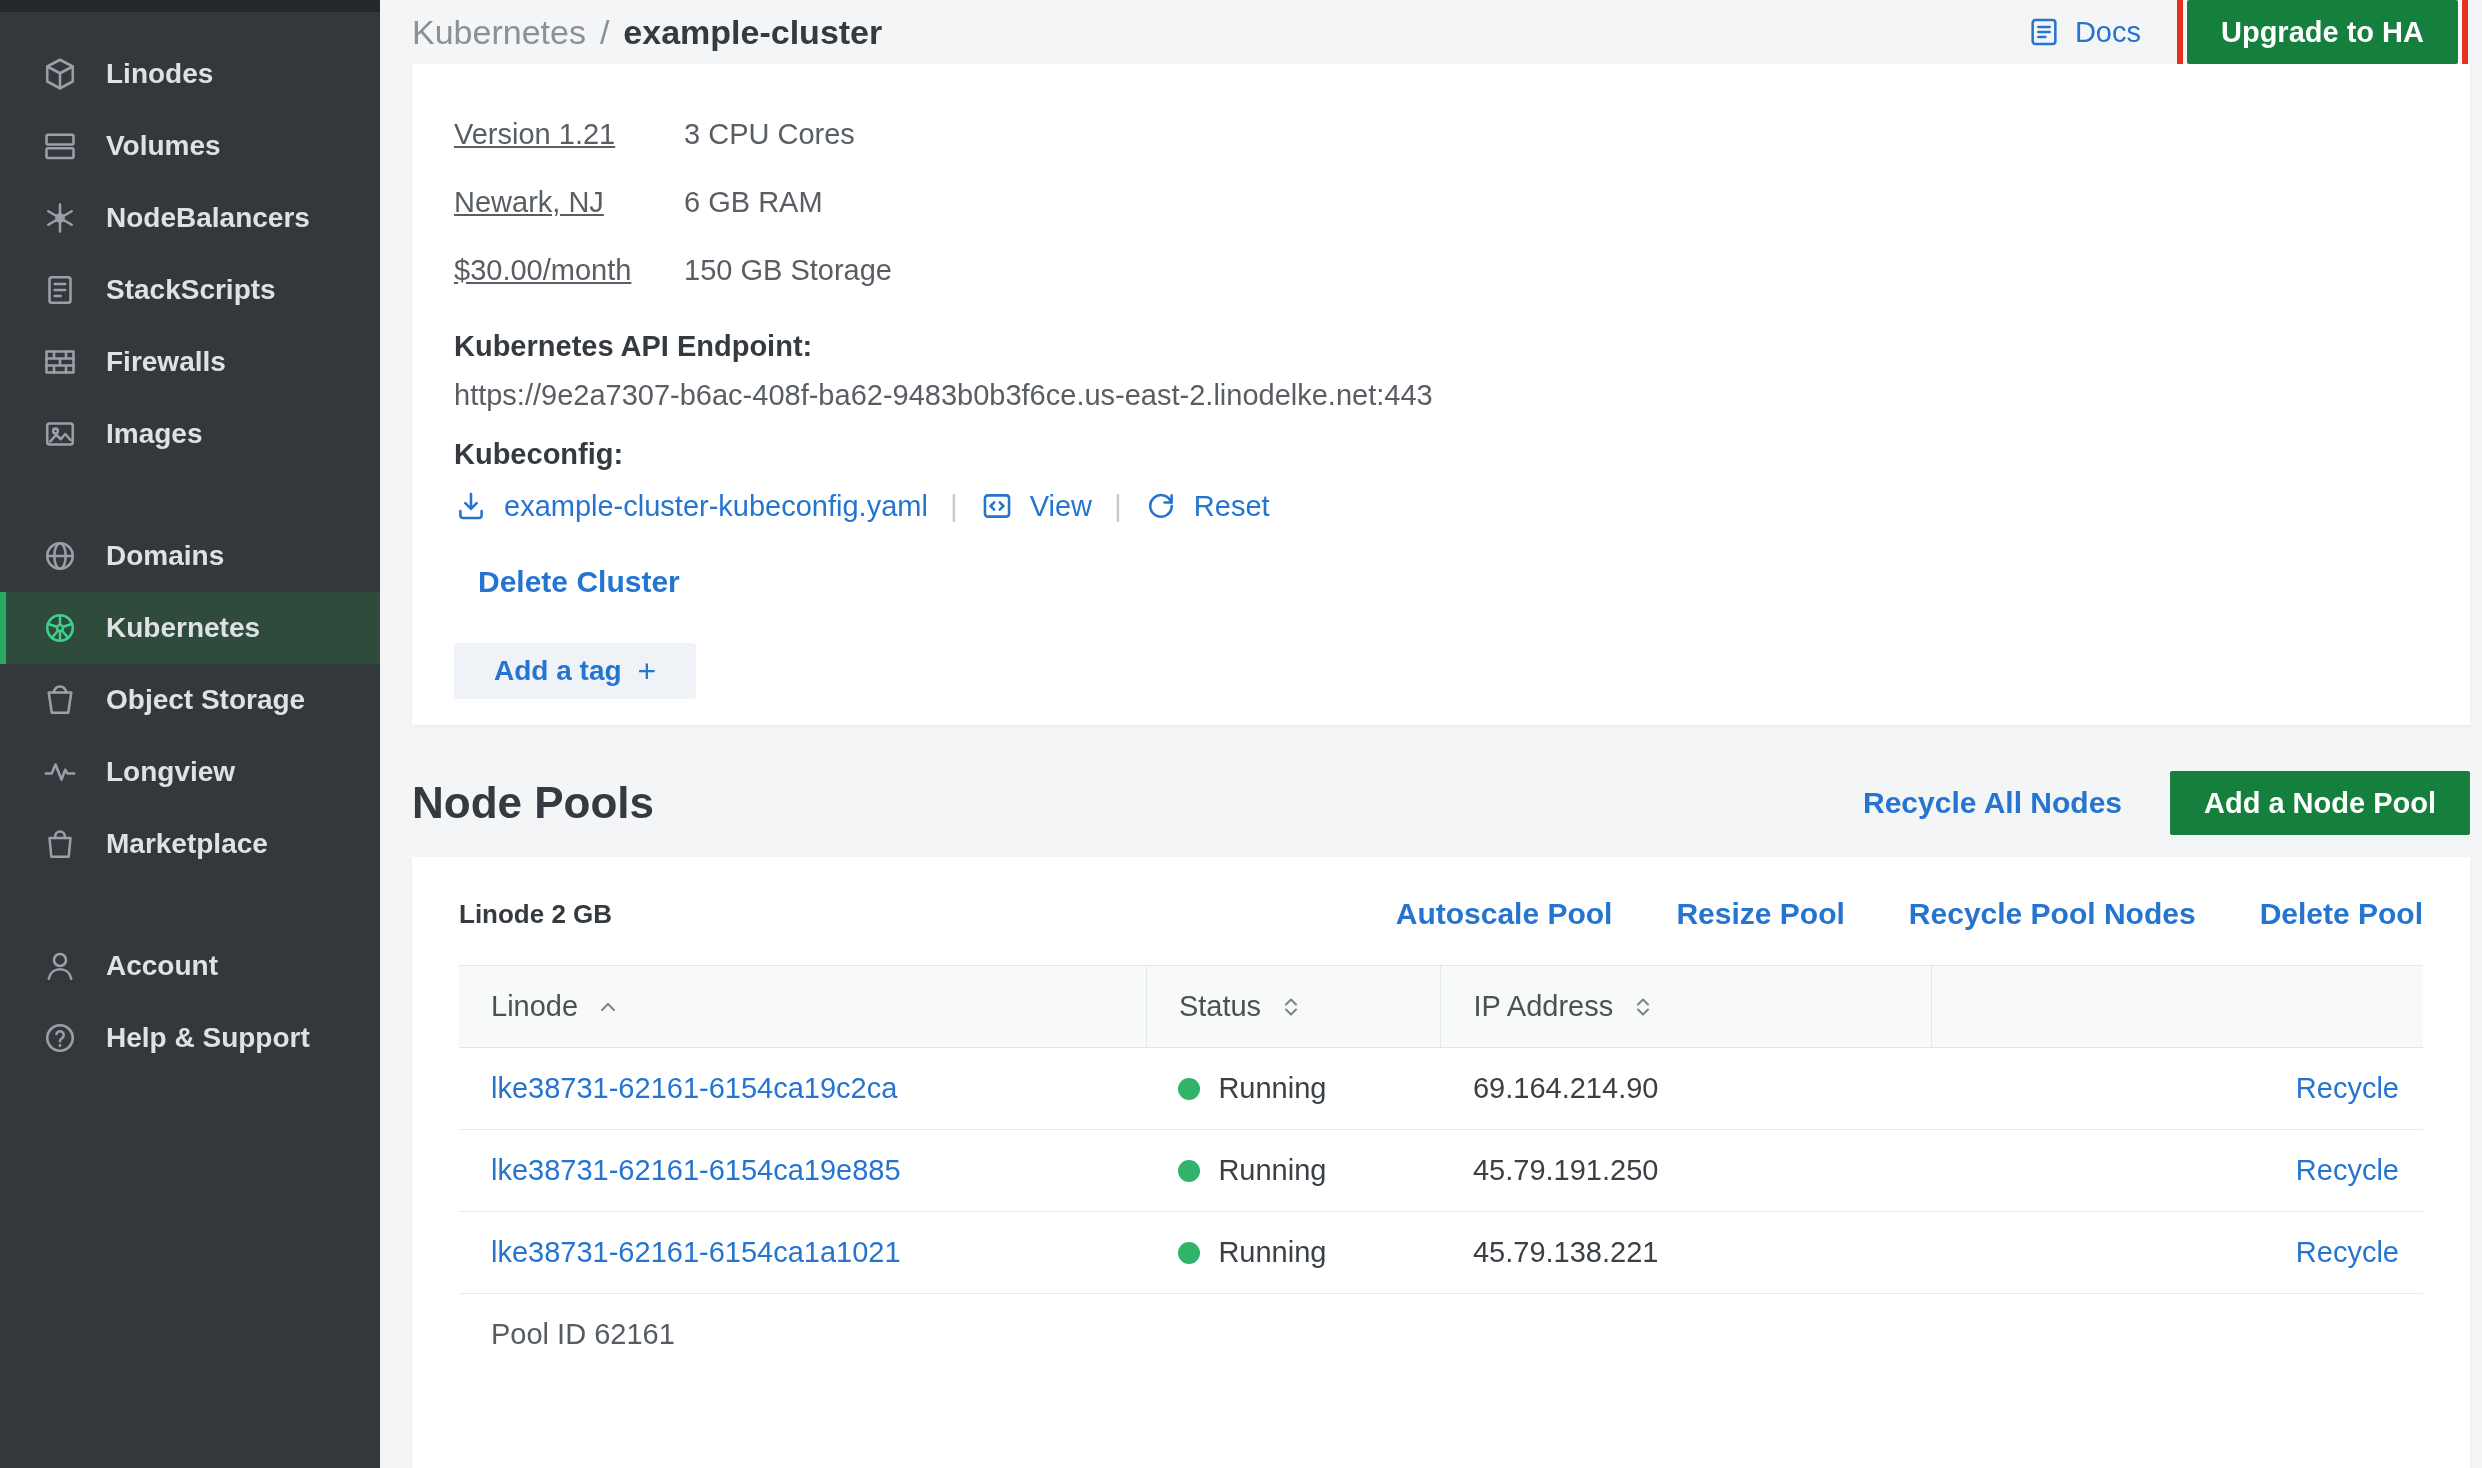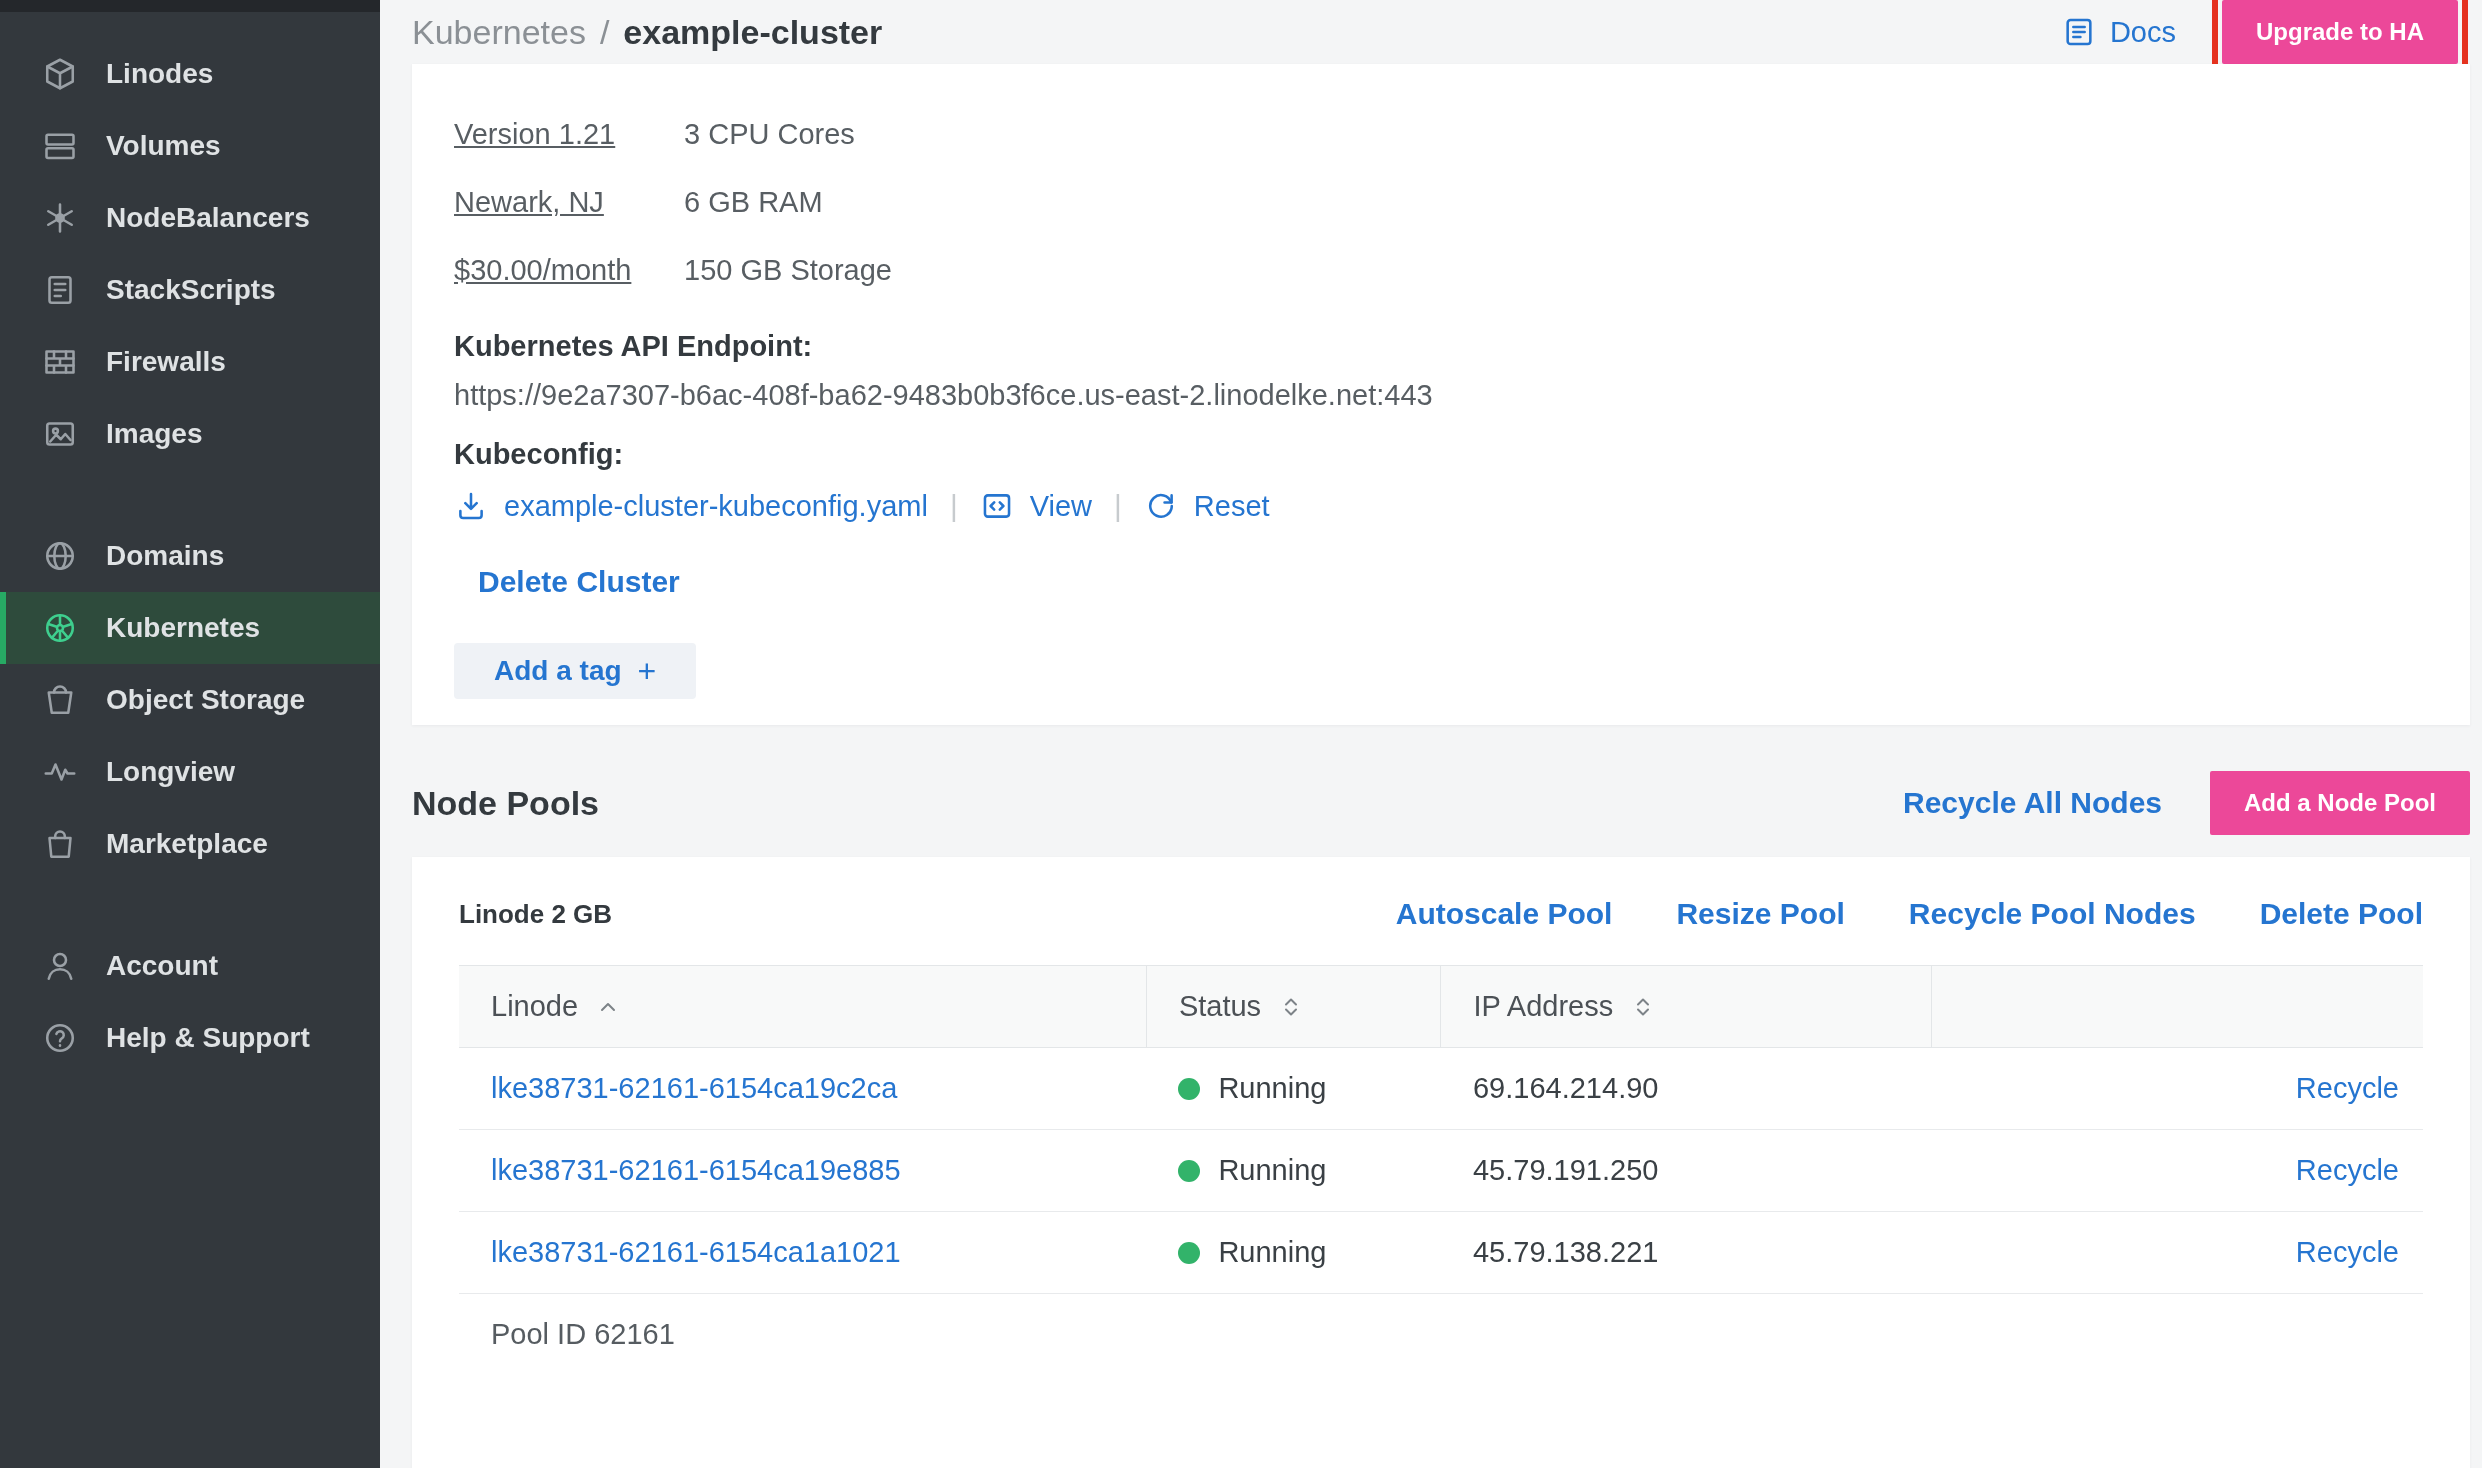--- a/index.html
+++ b/index.html
@@ -23,41 +23,41 @@
   .main { flex:1; padding:0 12px 0 32px; display:flex; flex-direction:column; }
 
   .topbar { height:104px; display:flex; align-items:center; justify-content:space-between; }
   .breadcrumb { font-size:34px; color:#8b9095; display:flex; align-items:baseline; gap:14px; }
   .breadcrumb .root { color:#8b9095; cursor:pointer; }
   .breadcrumb .current { color:#343a3f; font-weight:700; }
   .topbar-right { display:flex; align-items:center; gap:46px; }
   .docs-link { display:flex; align-items:center; gap:14px; color:#2575d0; font-size:29px; cursor:pointer; }
   .docs-link svg { width:34px; height:34px; stroke:#2575d0; fill:none; stroke-width:1.8; stroke-linecap:round; }
   .upgrade-annotation { outline:6px solid #e5321f; outline-offset:4px; margin-right:12px; }
-  .btn-primary { background:#ec4899; color:#fff; font-weight:700; font-size:24px; border:none;
+  .btn-primary { background:#15803d; color:#fff; font-weight:700; font-size:29px; border:none;
                  height:64px; padding:0 34px; border-radius:2px; cursor:pointer; font-family:inherit; }
 
   .panel { background:#fff; box-shadow:0 1px 3px rgba(50,54,60,.06); }
   .panel-summary { padding:36px 42px 26px 42px; }
 
   .spec-row { display:flex; height:68px; align-items:center; font-size:29px; color:#585e63; }
   .spec-row .c1 { width:230px;text-decoration:underline; }
   .block-label { font-size:29px; font-weight:700; color:#343a3f; margin-top:26px; }
   .endpoint { font-size:29px; color:#585e63; margin-top:16px; }
   .kubeconfig-row { margin-top:18px; display:flex; align-items:center; font-size:29px; color:#2575d0; }
   .kubeconfig-row svg { width:34px; height:34px; stroke:#2575d0; fill:none; stroke-width:1.8; stroke-linecap:round; stroke-linejoin:round; }
   .kc-link { display:flex; align-items:center; gap:16px; cursor:pointer; }
   .kc-sep { color:#c7cbce; margin:0 22px; font-size:30px; }
   .delete-cluster { margin:42px 0 0 24px; display:inline-block; color:#2575d0; font-weight:700; font-size:30px; cursor:pointer; }
   .add-tag { margin-top:44px; display:inline-flex; align-items:center; gap:16px; background:#eff2f6;
              color:#2575d0; font-weight:700; font-size:28px; height:56px; padding:0 40px; border-radius:4px; cursor:pointer;text-align:center; }
   .add-tag .plus { font-size:32px; font-weight:400; }
 
   .section-bar { display:flex; align-items:center; justify-content:space-between; margin:46px 0 22px 0; }
-  .section-title { font-size:34px; font-weight:700; color:#343a3f; }
+  .section-title { font-size:44px; font-weight:700; color:#343a3f; }
   .section-actions { display:flex; align-items:center; gap:48px; }
   .link-bold { color:#2575d0; font-weight:700; font-size:30px; cursor:pointer; }
 
   .panel-pool { padding:40px 47px 30px 47px; min-height:620px; }
   .pool-head { display:flex; align-items:center; justify-content:space-between; margin-bottom:34px; }
   .pool-title { font-size:26px; font-weight:700; color:#343a3f; }
   .pool-actions { display:flex; gap:64px; }
 
   table { width:100%; border-collapse:collapse; font-size:29px; }
   thead th { background:#f8f9f9; height:82px; text-align:left; font-weight:400; color:#4c5156;

